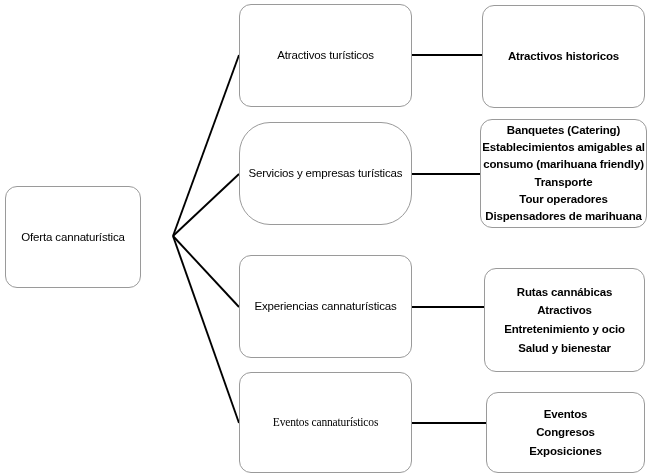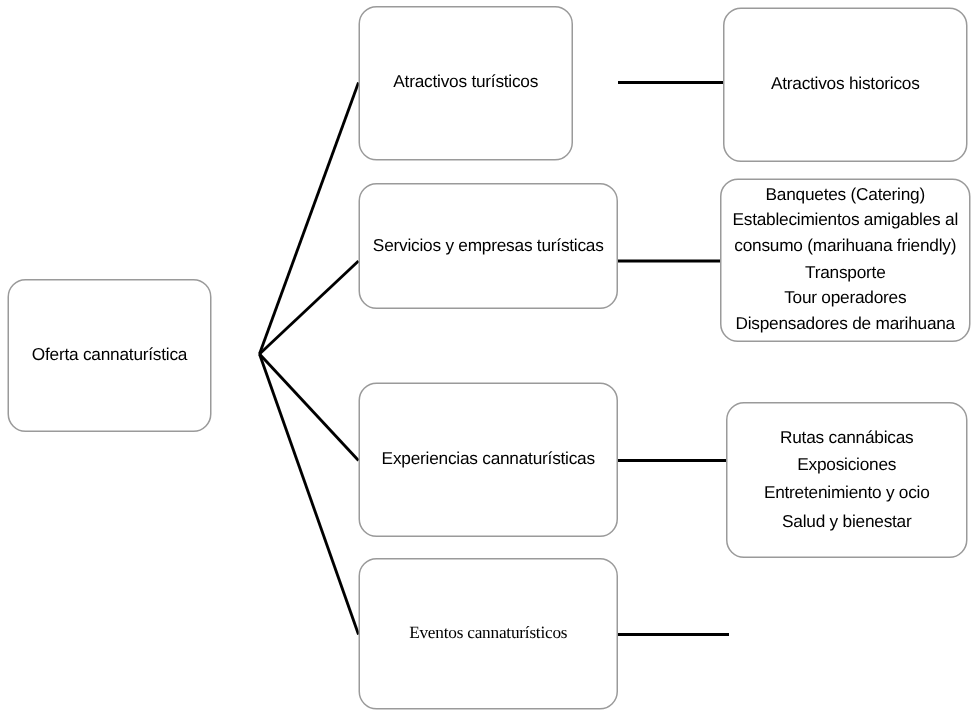--- a/index.html
+++ b/index.html
@@ -44,21 +44,21 @@
     line-height: 1.62;
     letter-spacing: -0.15px;
     white-space: pre-wrap;
   }
   .root-node .line,
   .mid-node .line {
     font-size: 11.5px;
     font-weight: 400;
   }
   .leaf-node .line {
-    font-weight: 400;
+    font-weight: 700;
     font-size: 11.5px;
   }
   .leaf-node.dense .line {
     line-height: 1.5;
   }
 </style>
 </head>
 <body>
 
 <div id="canvas">
@@ -73,25 +73,25 @@
     <line x1="412" y1="55" x2="482" y2="55" stroke="#000000" stroke-width="1.9"></line>
     <line x1="412" y1="174" x2="480" y2="174" stroke="#000000" stroke-width="1.9"></line>
     <line x1="412" y1="307" x2="484" y2="307" stroke="#000000" stroke-width="1.9"></line>
     <line x1="412" y1="423" x2="486" y2="423" stroke="#000000" stroke-width="1.9"></line>
   </svg>
 
   <div class="node root-node" style="left:5px; top:186px; width:136px; height:102px;">
     <span class="line">Oferta cannaturística</span>
   </div>
 
-  <div class="node mid-node" style="left:239px; top:4px; width:143px; height:103px;">
+  <div class="node mid-node" style="left:239px; top:4px; width:173px; height:103px;">
     <span class="line">Atractivos turísticos</span>
   </div>
 
-  <div class="node mid-node" style="left:239px; top:122px; width:173px; height:84px;">
+  <div class="node mid-node" style="left:239px; top:122px; width:173px; height:103px;border-radius:31px;">
     <span class="line">Servicios y empresas turísticas</span>
   </div>
 
   <div class="node mid-node" style="left:239px; top:255px; width:173px; height:103px;">
     <span class="line">Experiencias cannaturísticas</span>
   </div>
 
   <div class="node mid-node" style="left:239px; top:372px; width:173px; height:101px;font-family:Liberation Serif, serif;">
     <span class="line">Eventos cannaturísticos</span>
   </div>
@@ -103,19 +103,24 @@
   <div class="node leaf-node dense" style="left:480px; top:119px; width:167px; height:109px;">
     <span class="line">Banquetes (Catering)</span>
     <span class="line">Establecimientos amigables al consumo (marihuana friendly)</span>
     <span class="line">Transporte</span>
     <span class="line">Tour operadores</span>
     <span class="line">Dispensadores de marihuana</span>
   </div>
 
   <div class="node leaf-node" style="left:484px; top:268px; width:161px; height:104px;">
     <span class="line">Rutas cannábicas</span>
-    <span class="line">Exposiciones</span>
+    <span class="line">Atractivos</span>
     <span class="line">Entretenimiento y ocio</span>
     <span class="line">Salud y bienestar</span>
   </div>
 
+  <div class="node leaf-node" style="left:486px; top:392px; width:159px; height:81px;">
+    <span class="line">Eventos</span>
+    <span class="line">Congresos</span>
+    <span class="line">Exposiciones</span>
+  </div>
 
 </div>
 
 </body></html>

